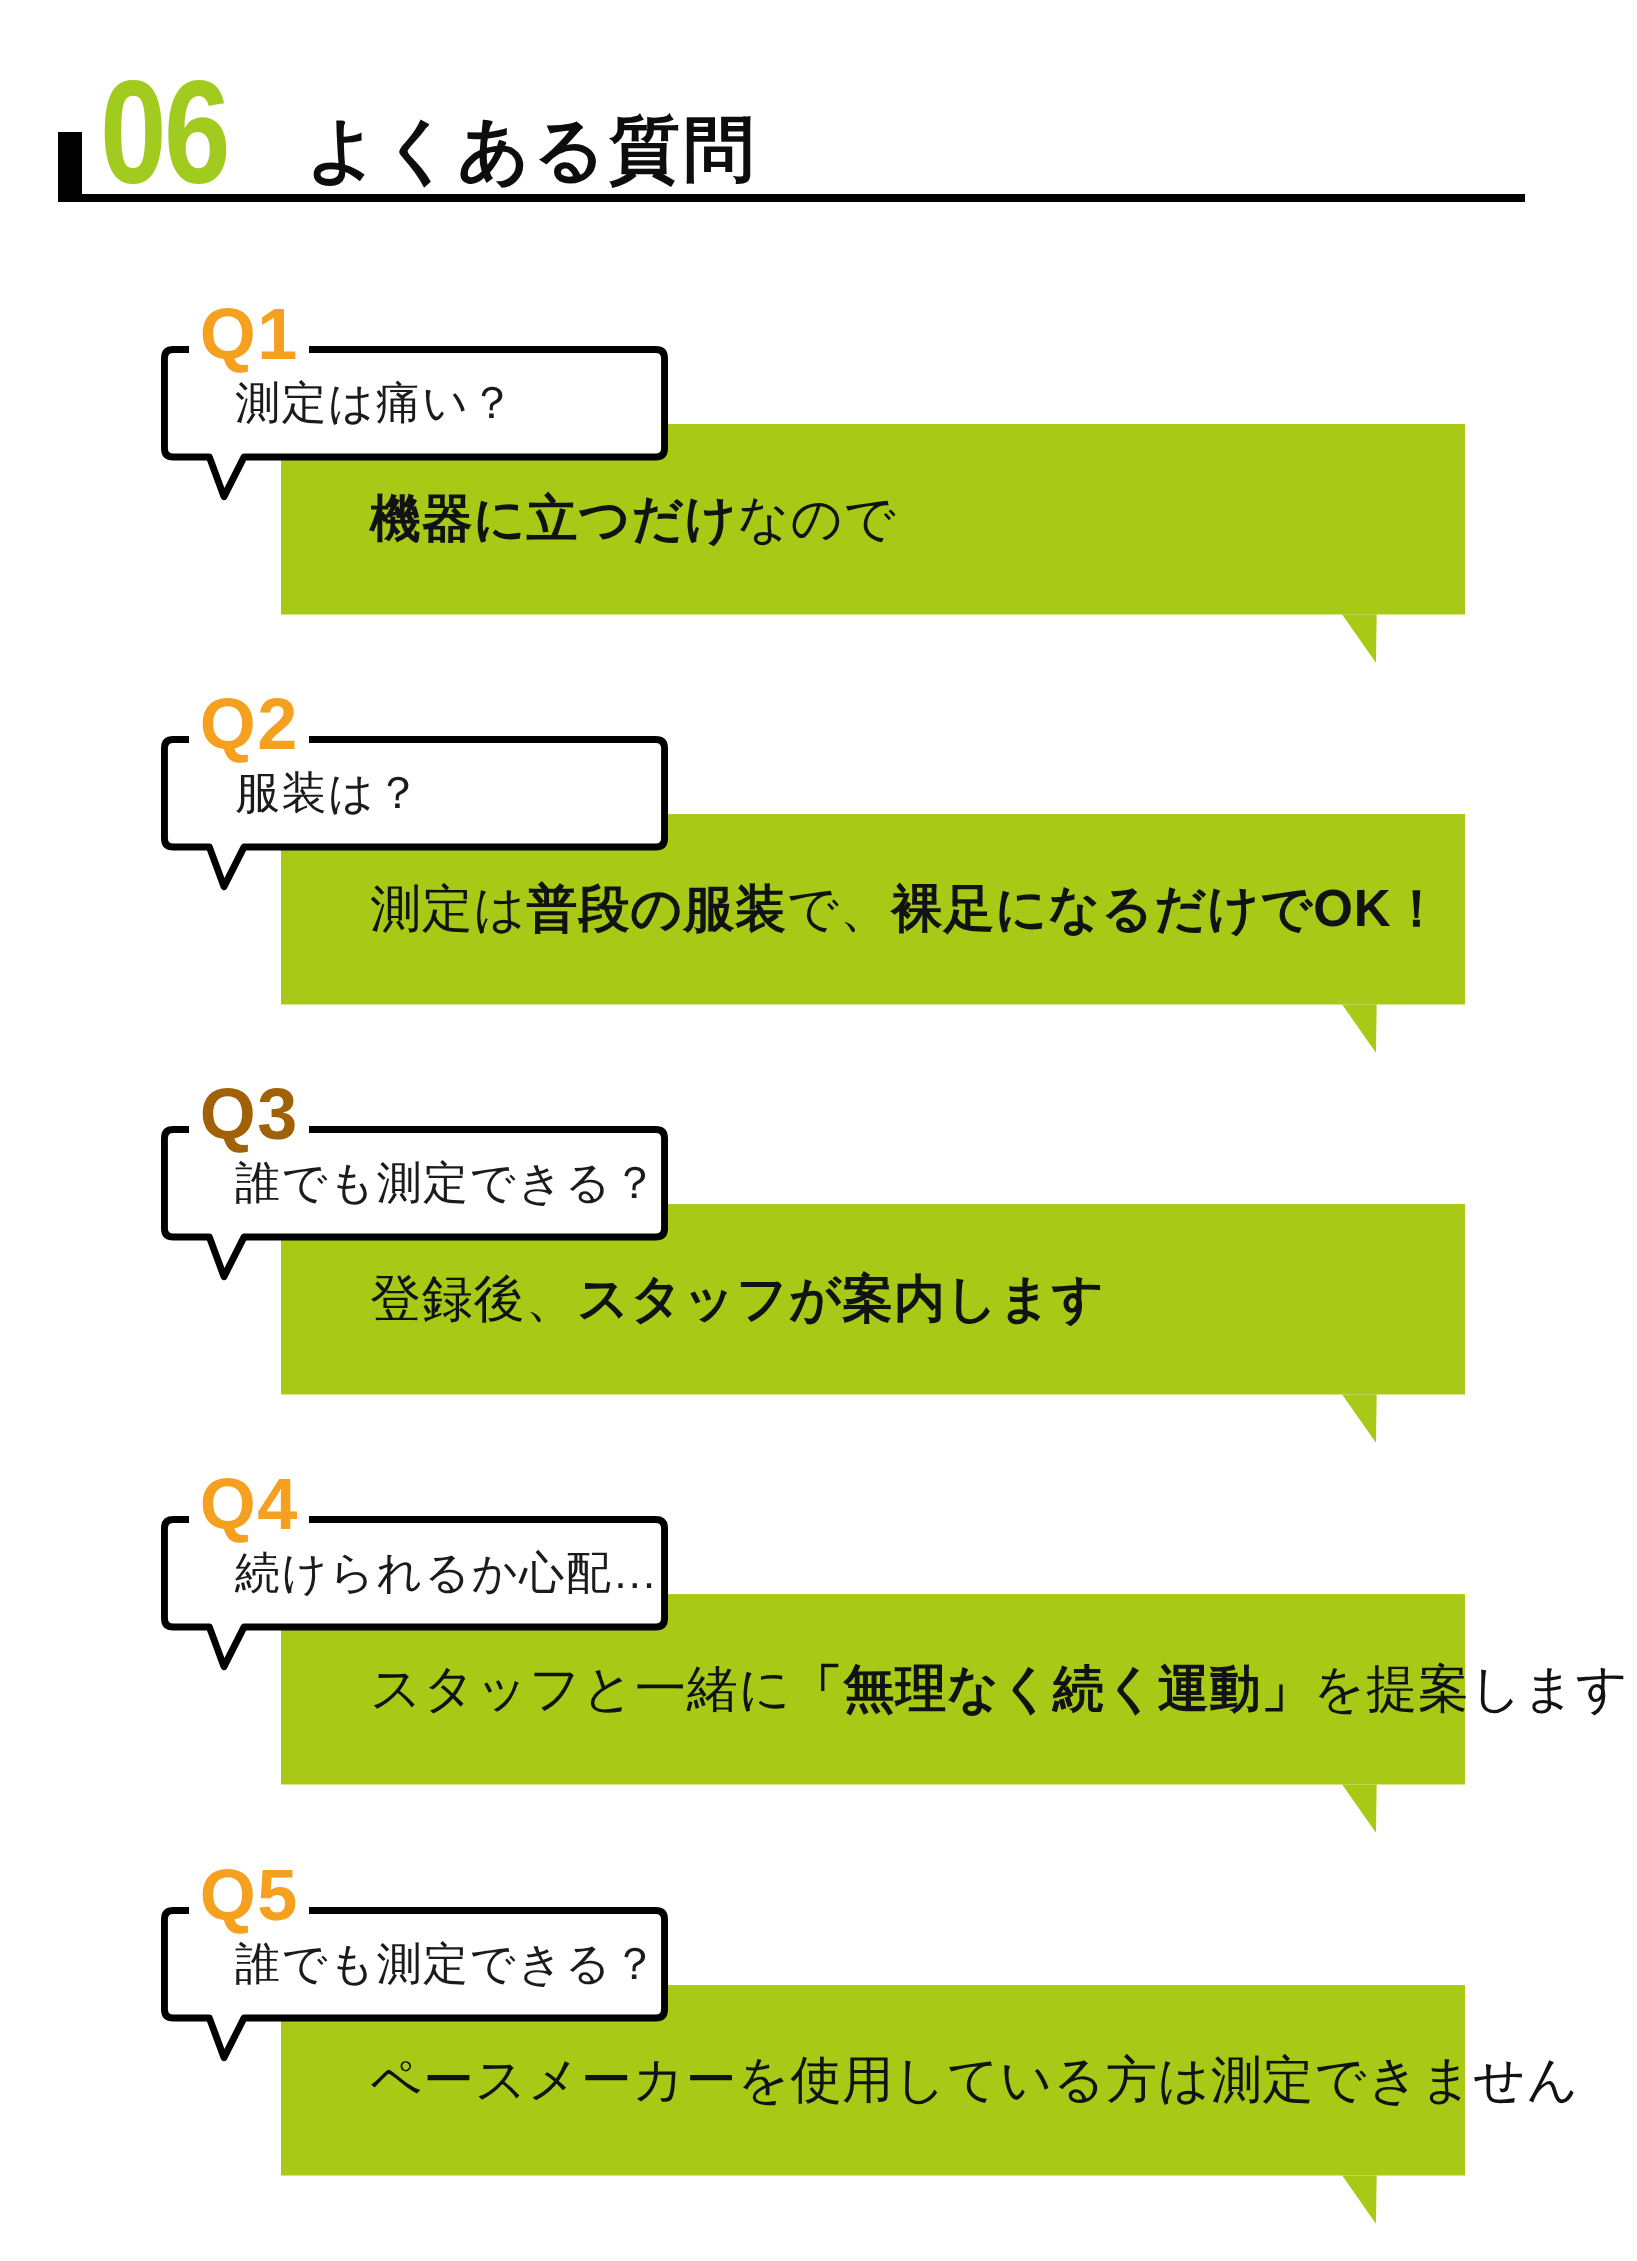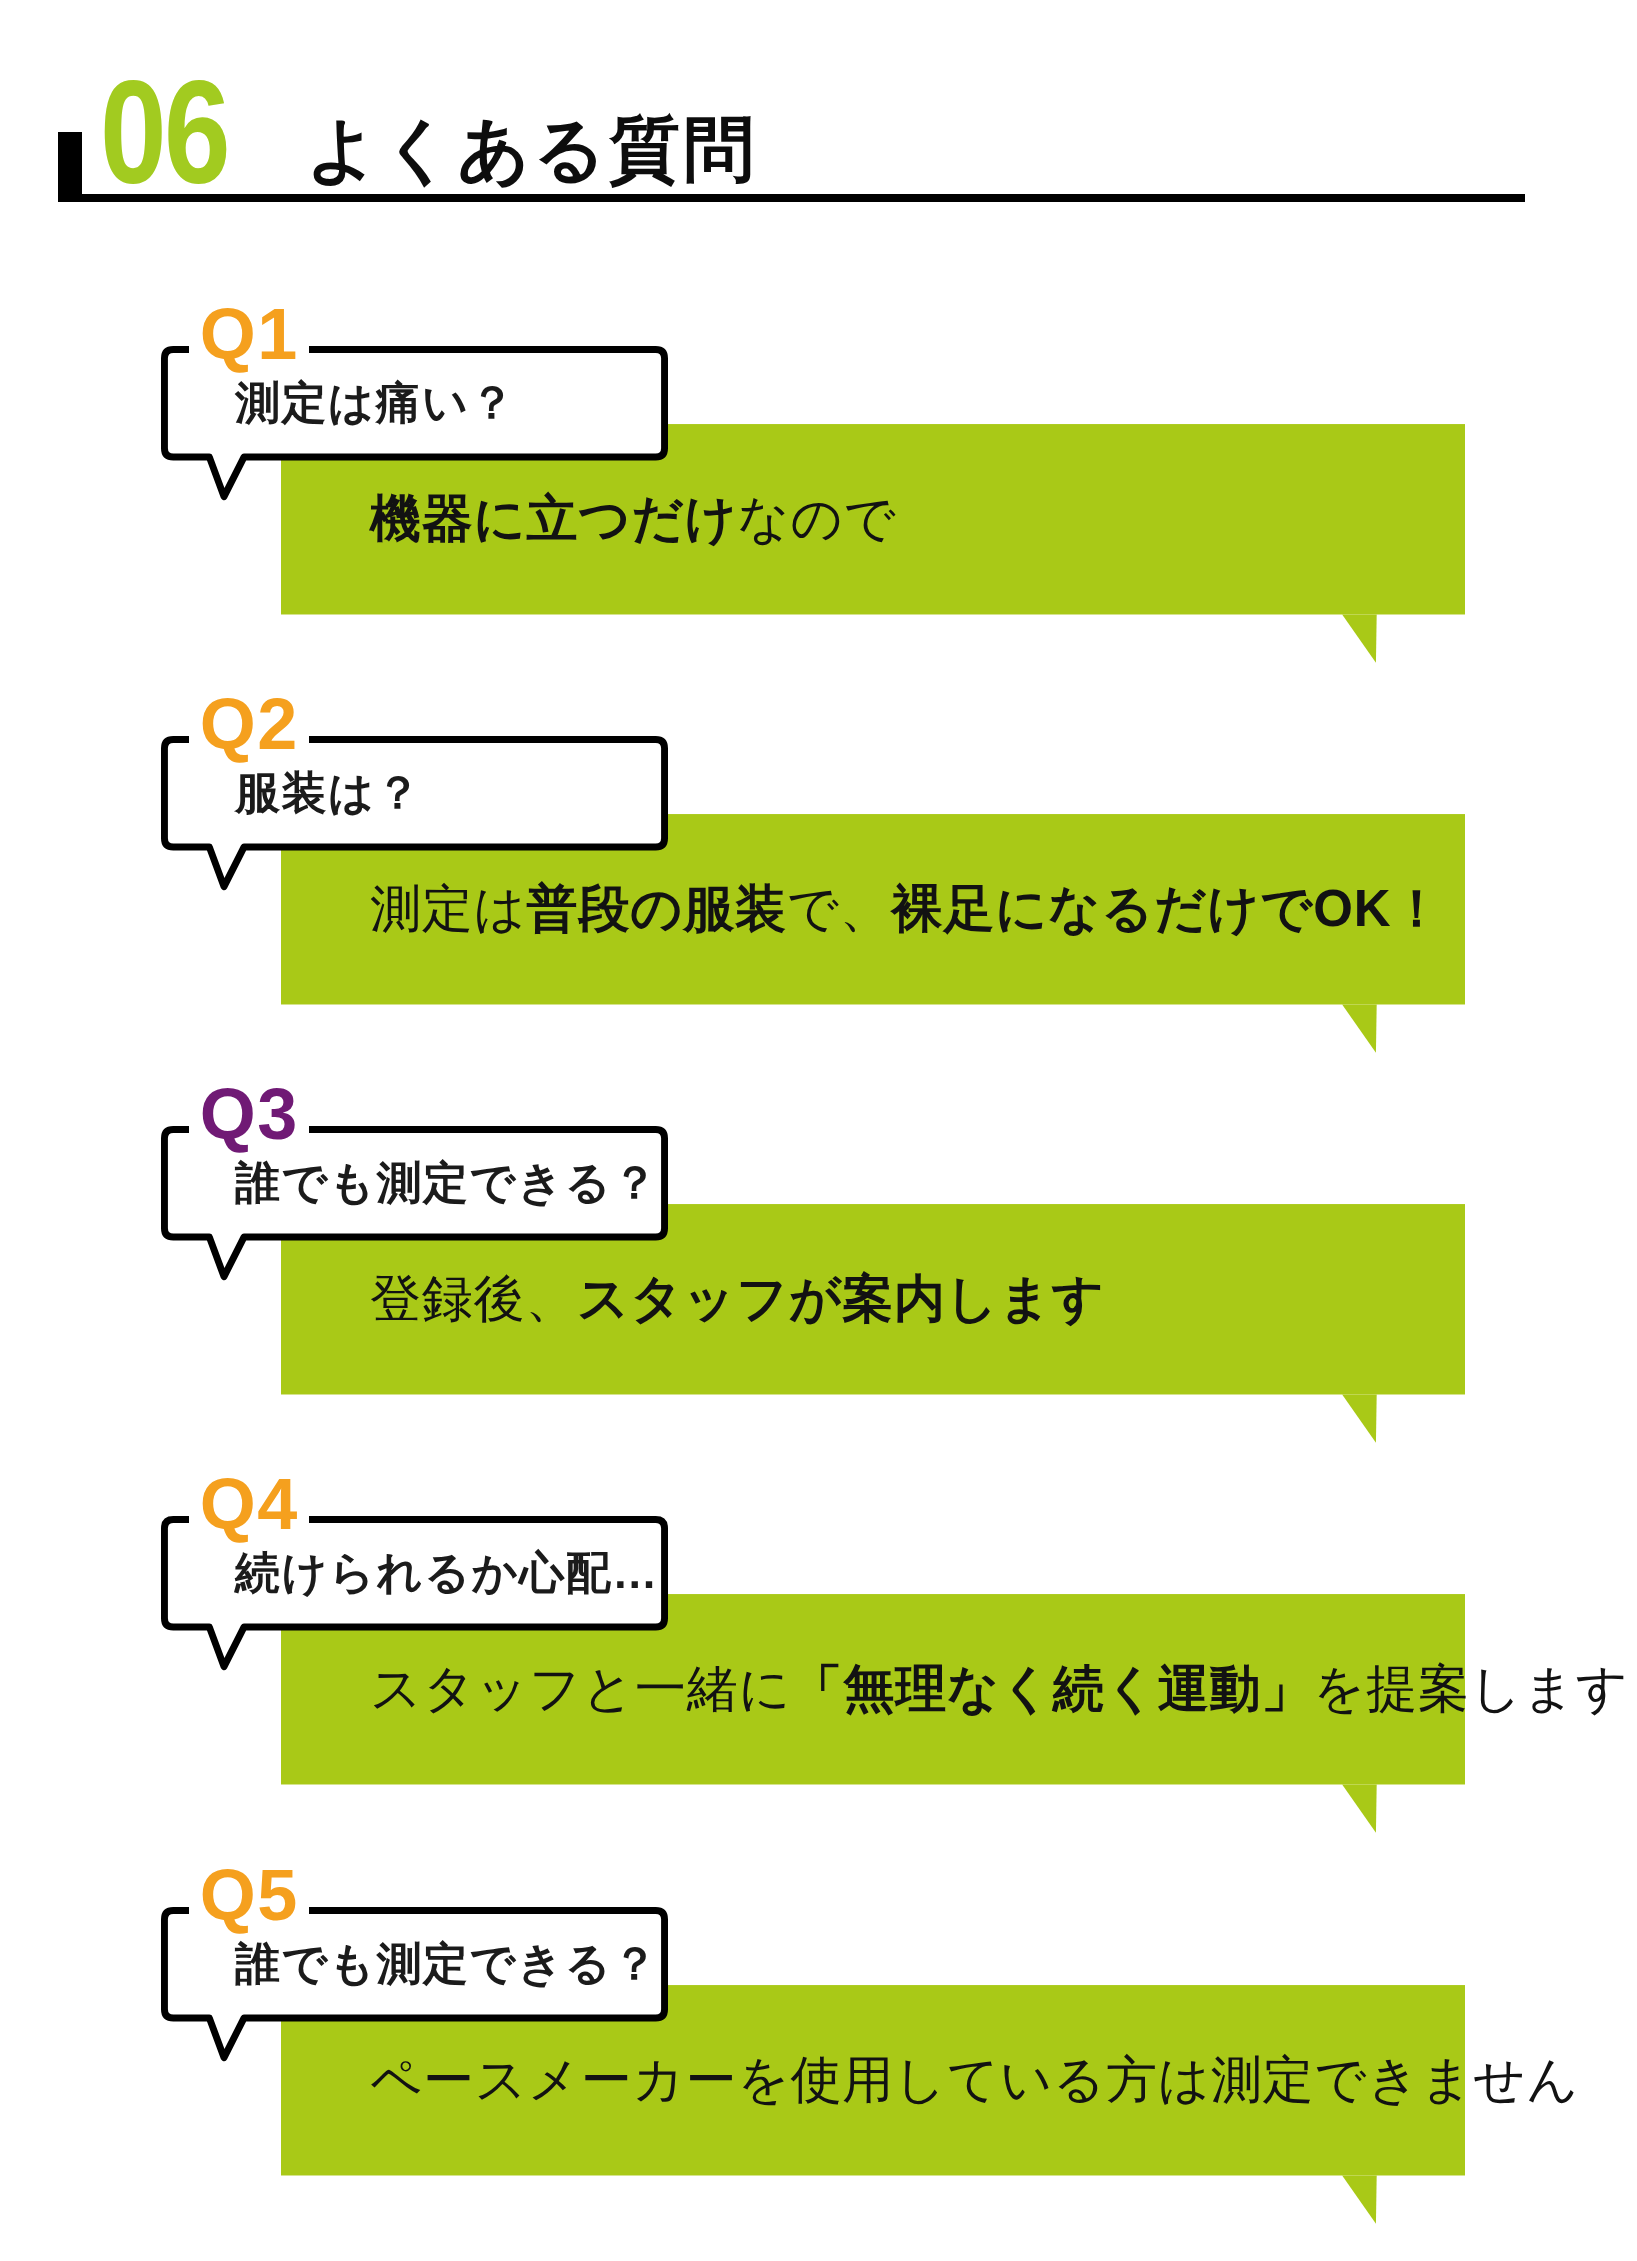--- a/index.html
+++ b/index.html
@@ -40,21 +40,21 @@
   .bubble-svg{position:absolute;left:161px;top:0;z-index:3;}
   .q-label{
     position:absolute;left:189px;top:-48px;z-index:4;
     background:#ffffff;
     padding:0 10.7px;
     font-size:72px;font-weight:700;line-height:1.0;letter-spacing:1.5px;
     color:#F5A01E;
   }
   .q-text{
     position:absolute;left:235px;top:34px;z-index:4;
-    font-size:45px;font-weight:700;line-height:1;letter-spacing:1.5px;
+    font-size:45px;font-weight:400;line-height:1;letter-spacing:1.5px;
     color:#1b1b1b;white-space:nowrap;
   }
 </style>
 </head>
 <body>
 
 <div class="page">
 
   <div class="hdr-vbar"></div>
   <div class="hdr-num" style="color: rgb(162, 203, 32);">06</div>
@@ -98,21 +98,21 @@
         <rect x="0" y="0" width="1542" height="248" class="bar-rect" fill="#A9C917"></rect>
         <polygon points="1382,248 1427,248 1426,311" class="bar-tail" fill="#A9C917"></polygon>
       </svg>
       <div class="answer-text">
         <span class="seg-reg">登録後、</span>
         <span class="seg-bold">スタッフが案内します</span>
       </div>
       <svg class="bubble-svg" width="507" height="163" viewBox="0 0 660 212">
         <path class="bubble-path" d="M 16 4.5 H 644 Q 655.5 4.5 655.5 16 V 133 Q 655.5 144.5 644 144.5 H 108 L 82 196 L 63 144.5 H 16 Q 4.5 144.5 4.5 133 V 16 Q 4.5 4.5 16 4.5 Z" fill="#ffffff" stroke="#000000" stroke-width="9" stroke-linejoin="round"></path>
       </svg>
-      <div class="q-label" style="color: #701a75;">Q3</div>
+      <div class="q-label" style="color: #a16207;">Q3</div>
       <div class="q-text">誰でも測定できる？</div>
     </div>
     <div class="faq-block" style="top: 1516px;">
       <svg class="answer-bar-svg" width="1184" height="242" viewBox="0 0 1542 315">
         <rect x="0" y="0" width="1542" height="248" class="bar-rect" fill="#A9C917"></rect>
         <polygon points="1382,248 1427,248 1426,311" class="bar-tail" fill="#A9C917"></polygon>
       </svg>
       <div class="answer-text">
         <span class="seg-reg">スタッフと一緒に</span>
         <span class="seg-bold">「無理なく続く運動」</span>

